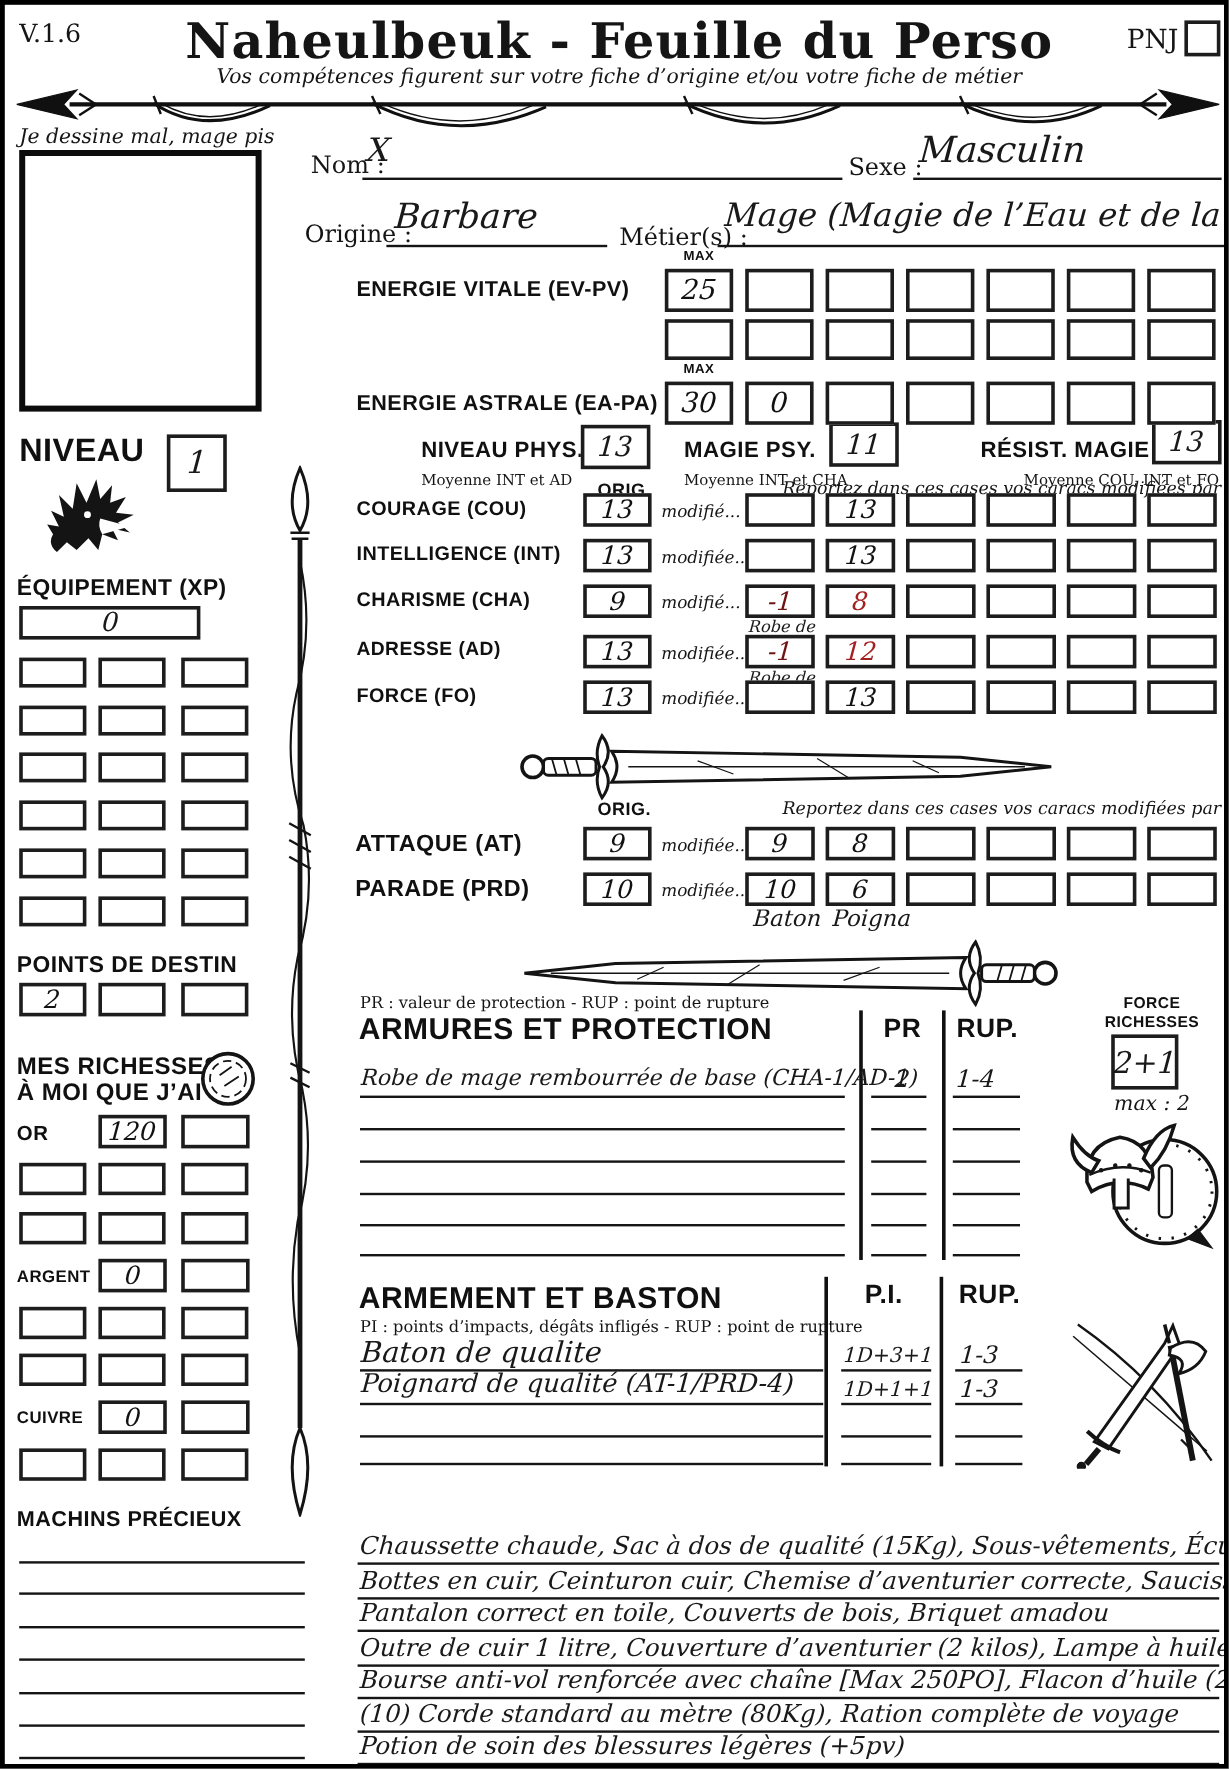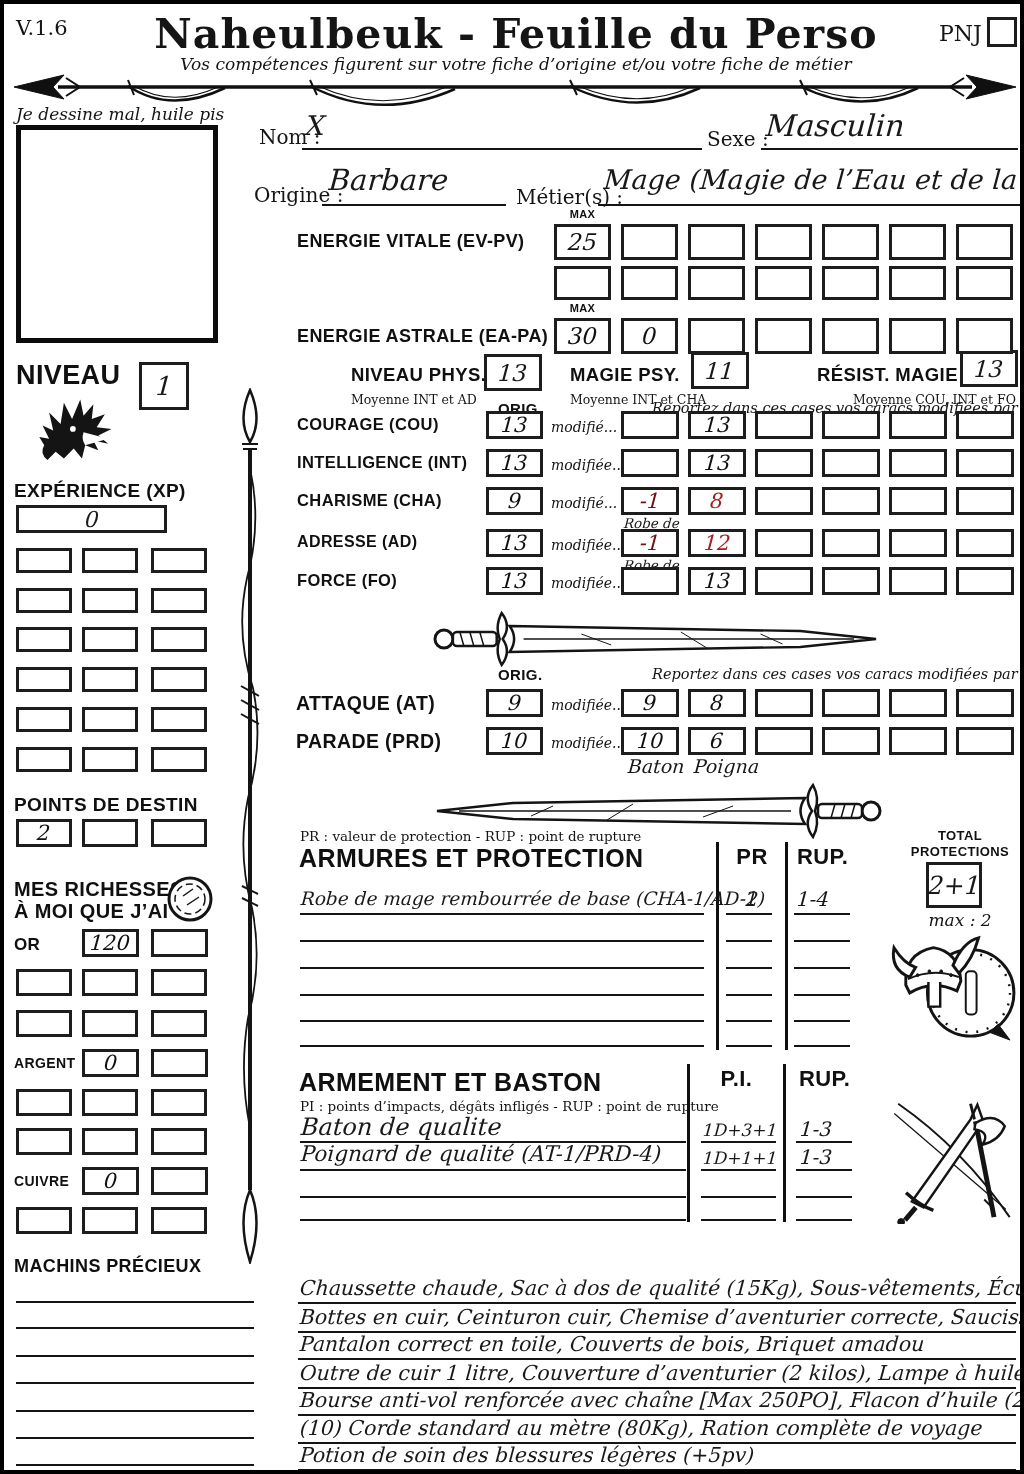--- a/index.html
+++ b/index.html
@@ -45,21 +45,21 @@
         <path d="M790,16 Q850,46 908,18" stroke-width="2.5"></path>
         <path d="M797,16 Q852,39 900,17" stroke-width="1.2"></path>
         <line x1="118" y1="10" x2="124" y2="25" stroke-width="2"></line>
         <line x1="300" y1="10" x2="307" y2="25" stroke-width="2"></line>
         <line x1="560" y1="10" x2="567" y2="25" stroke-width="2"></line>
         <line x1="790" y1="10" x2="797" y2="25" stroke-width="2"></line>
       </g>
     </svg>
   </div>
 
-  <div class="abs sital" style="left:12px;top:100px;font-size:17px;">Je dessine mal, huile pis</div>
+  <div class="abs sital" style="left:12px;top:100px;font-size:17px;">Je dessine mal, mage pis</div>
   <div class="abs" style="left:12px;top:121px;width:202px;height:218px;border:5px solid #0c0c0c;box-sizing:border-box;background:#fff;"></div>
 
   <div class="abs serif" style="left:255px;top:121px;font-size:20px;">Nom :</div>
   <div class="abs hw" style="left:302px;top:106px;font-size:27px;">X</div>
   <div class="abs uline" style="left:298px;top:144px;width:400px;"></div>
   <div class="abs serif" style="left:703px;top:123px;font-size:20px;">Sexe :</div>
   <div class="abs hw" style="left:762px;top:104px;font-size:30px;">Masculin</div>
   <div class="abs uline" style="left:757px;top:144px;width:257px;"></div>
 
   <div class="abs serif" style="left:250px;top:179px;font-size:20px;">Origine :</div>
@@ -125,22 +125,22 @@
     </svg>
   </div>
 
   <div class="abs bold" style="left:295px;top:840px;font-size:25px;">ARMURES ET PROTECTION</div>
   <div class="abs serif" style="left:296px;top:824px;font-size:13.5px;">PR : valeur de protection - RUP : point de rupture</div>
   <div class="abs bold ctr" style="left:716px;top:840px;width:64px;font-size:22px;">PR</div>
   <div class="abs bold" style="left:793px;top:840px;font-size:22px;">RUP.</div>
   <div class="abs vline" style="left:712px;top:838px;width:3px;height:208px;"></div>
   <div class="abs vline" style="left:781px;top:838px;width:3px;height:208px;"></div>
 
-  <div class="abs bold ctr" style="left:900px;top:824px;width:112px;font-size:13px;">TOTAL</div>
-  <div class="abs bold ctr" style="left:900px;top:840px;width:112px;font-size:13px;">PROTECTIONS</div>
+  <div class="abs bold ctr" style="left:900px;top:824px;width:112px;font-size:13px;">FORCE</div>
+  <div class="abs bold ctr" style="left:900px;top:840px;width:112px;font-size:13px;">RICHESSES</div>
   <div class="abs box" style="left:922px;top:858px;width:56px;height:46px;">
       <span class="hw" style="font-size:25px;">2+1</span>
     </div>
   <div class="abs sital ctr" style="left:900px;top:906px;width:112px;font-size:17px;font-weight:400;">max : 2</div>
 
   <div class="abs" style="left:884px;top:924px;width:128px;height:116px;">
     <svg width="128" height="116" viewBox="0 0 130 118">
       <g stroke="#141414" fill="#fff">
         <circle cx="84" cy="66" r="44" stroke-width="3"></circle>
         <circle cx="84" cy="66" r="36" stroke-width="1.8"></circle>
@@ -191,21 +191,21 @@
     </div>
 
   <div class="abs" style="left:32px;top:390px;width:82px;height:78px;">
     <svg width="82" height="78" viewBox="0 0 100 90">
       <path fill="#141414" d="M14,78 Q4,70 10,60 L4,50 L16,52 L8,36 L21,42 L16,20 L30,34 L34,8 L44,28 L54,4 L58,24 L70,10 L68,28 L84,22 L74,38 L92,40 L76,48 L88,58 L70,54 L76,66 L60,60 L56,76 L46,64 L34,76 L24,68 Z"></path>
       <path fill="#fff" d="M58,44 L88,52 L60,60 Q55,52 58,44 Z"></path>
       <circle cx="45" cy="40" r="3.5" fill="#fff"></circle>
     </svg>
   </div>
 
-  <div class="abs bold" style="left:10px;top:476px;font-size:19px;">EXPÉRIENCE (XP)</div>
+  <div class="abs bold" style="left:10px;top:476px;font-size:19px;">ÉQUIPEMENT (XP)</div>
   <div class="abs box" style="left:12px;top:501px;width:151px;height:28px;">
       <span class="hw" style="font-size:22px;">0</span>
     </div>
 
   <div class="abs bold" style="left:10px;top:790px;font-size:19px;">POINTS DE DESTIN</div>
 
   <div class="abs bold" style="left:10px;top:874px;font-size:20px;">MES RICHESSES</div>
   <div class="abs bold" style="left:10px;top:896px;font-size:20px;">À MOI QUE J’AI</div>
 
   <div class="abs" style="left:161px;top:870px;width:50px;height:50px;">

